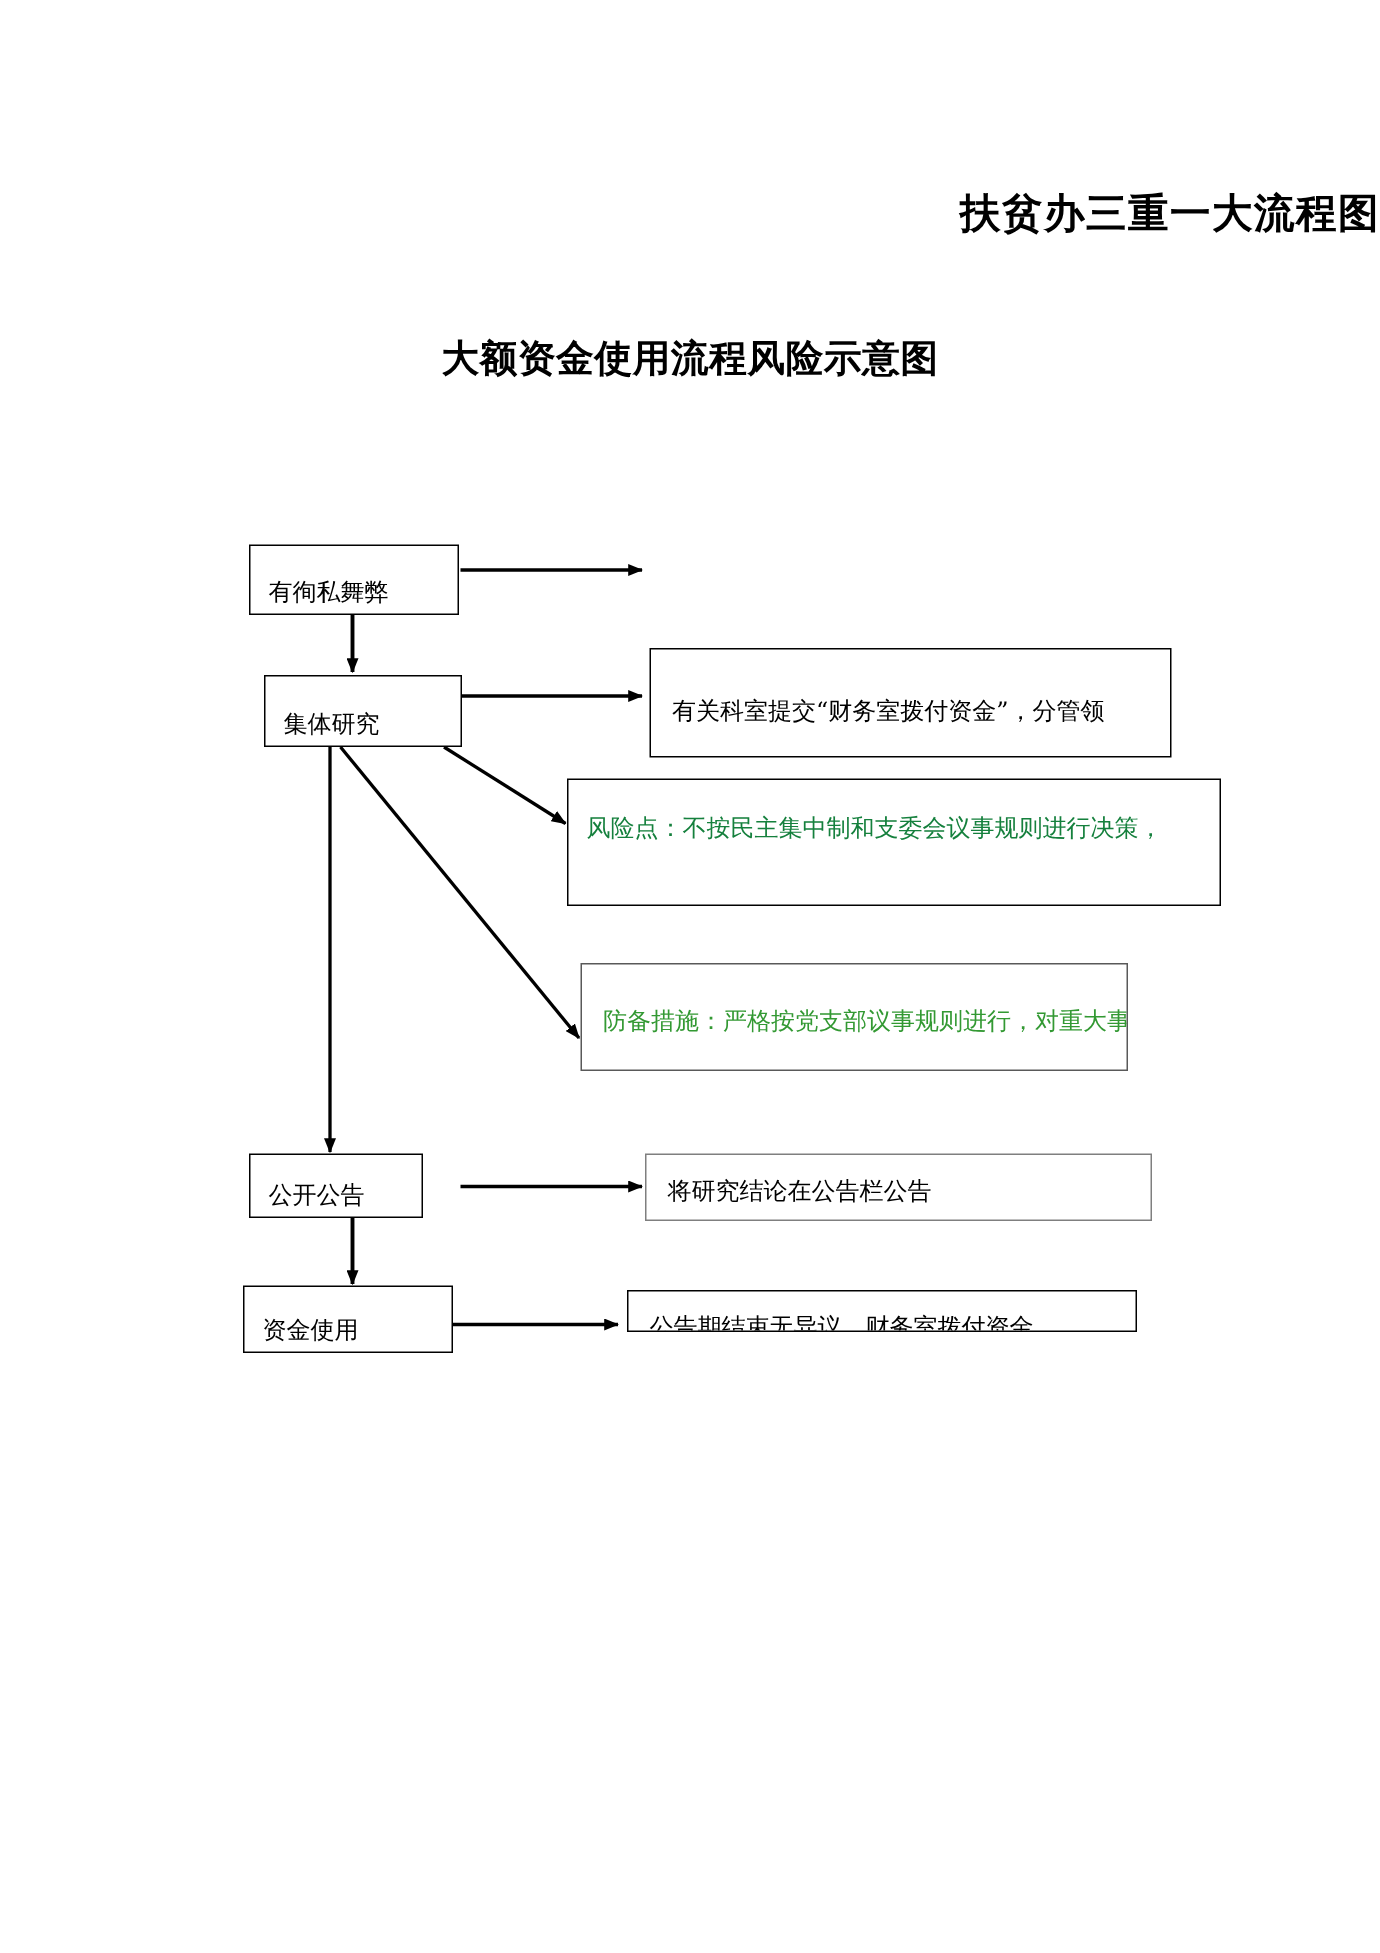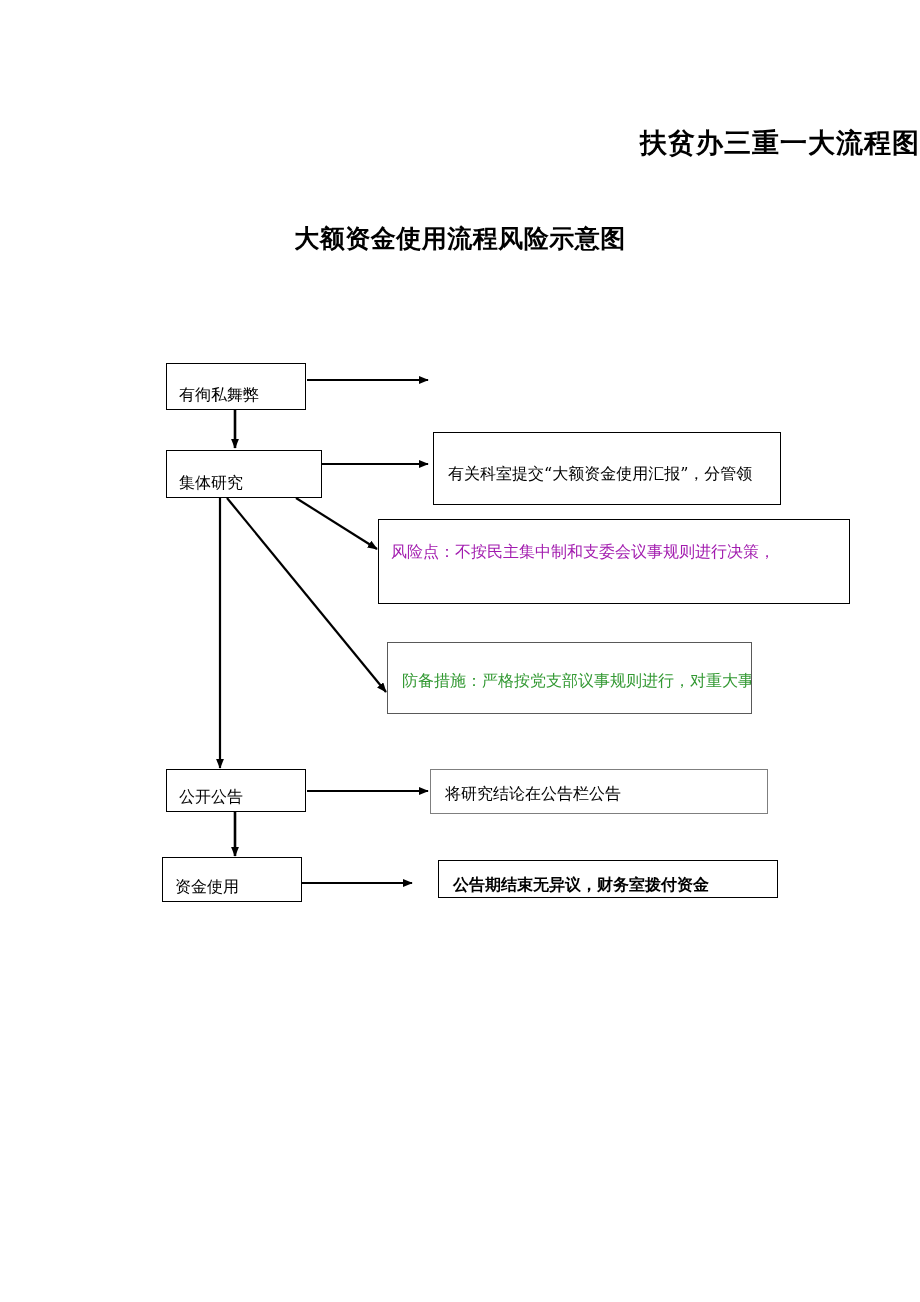--- a/index.html
+++ b/index.html
@@ -156,49 +156,49 @@
 
     <line x1="235" y1="812" x2="235" y2="856" stroke="#000000" stroke-width="2.6" marker-end="url(#ah)"></line>
 
     <line x1="302" y1="883" x2="412" y2="883" stroke="#000000" stroke-width="2.2" marker-end="url(#ah)"></line>
   </svg>
 
   <div class="box box-plain" style="left:166px; top:363px; width:140px; height:47px;">
     <span class="stage-label">有徇私舞弊</span>
   </div>
 
-  <div class="box box-plain" style="left:166px; top:450px; width:156px; height:48px;">
+  <div class="box box-plain" style="left:176px; top:450px; width:132px; height:48px;">
     <span class="stage-label">集体研究</span>
   </div>
 
-  <div class="box box-plain" style="left:166px; top:769px; width:140px; height:43px;">
+  <div class="box box-plain" style="left:166px; top:769px; width:116px; height:43px;">
     <span class="stage-label">公开公告</span>
   </div>
 
   <div class="box box-plain" style="left:162px; top:857px; width:140px; height:45px;padding-left:20px;">
     <span class="stage-label">资金使用</span>
   </div>
 
 
   <div class="box box-plain" style="left:433px; top:432px; width:348px; height:73px;">
     <div class="detail-lines">
-      <span class="ln">有关科室提交“大额资金使用汇报”，分管领</span>
+      <span class="ln">有关科室提交“财务室拨付资金”，分管领</span>
       <span class="ln">导审核后，提交支委会讨论研究形成决策</span>
     </div>
   </div>
 
   <div class="box box-gray" style="left:430px; top:769px; width:338px; height:45px;padding-left:45px;">
     <span class="one-line">将研究结论在公告栏公告</span>
   </div>
 
-  <div class="box box-plain" style="left:438px; top:860px; width:340px; height:38px;font-weight:bold;">
+  <div class="box box-plain" style="left:418px; top:860px; width:340px; height:28px;">
     <span class="one-line">公告期结束无异议，财务室拨付资金</span>
   </div>
 
-  <div class="box box-plain" style="left:378px; top:519px; width:472px; height:85px; color:#a21caf;">
+  <div class="box box-plain" style="left:378px; top:519px; width:436px; height:85px; color:#15803d;">
     <div class="risk-lines">
       <span class="ln">风险点：不按民主集中制和支委会议事规则进行决策，</span>
     </div>
   </div>
 
   <div class="box box-thin" style="left:387px; top:642px; width:365px; height:72px; color:#339933;">
     <div class="prevent-lines">
       <span class="ln">防备措施：严格按党支部议事规则进行，对重大事项</span>
       <span class="ln">计算集体讨论、决策</span>
     </div>

